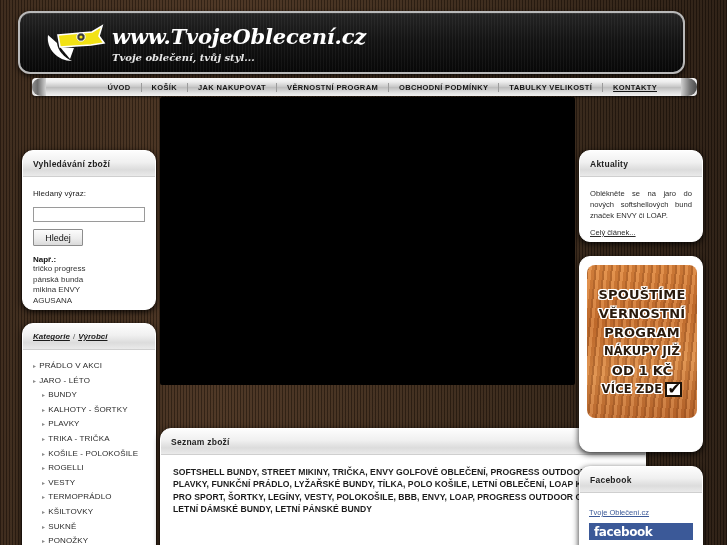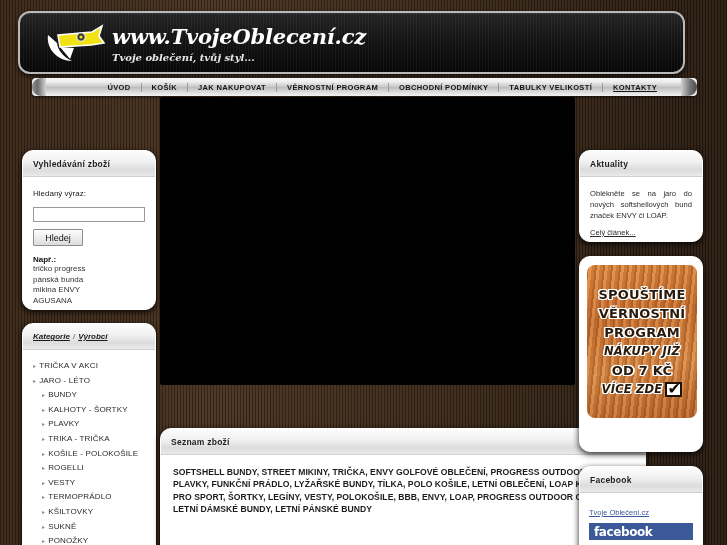--- a/index.html
+++ b/index.html
@@ -300,21 +300,21 @@
     color: #2a1a0c;
     line-height: 19px;
     letter-spacing: 0.2px;
     text-shadow:
       -1.2px -1.2px 0 #fff, 1.2px -1.2px 0 #fff,
       -1.2px  1.2px 0 #fff, 1.2px  1.2px 0 #fff,
        0 -1.4px 0 #fff, 0 1.4px 0 #fff,
       -1.4px 0 0 #fff, 1.4px 0 0 #fff;
     white-space: nowrap;
   }
-  .akce-line.small { font-size: 11.5px; font-style: italic; }
+  .akce-line.small { font-size: 11.5px; }
   #akce-last { display: flex; align-items: center; gap: 3px; }
   #akce-check {
     display: inline-block;
     width: 17px; height: 15px;
     border: 2px solid #1d1208;
     background: #fff;
     position: relative;
   }
   #akce-check::after {
     content: "✔";
@@ -418,21 +418,21 @@
     </div>
   </div>
 
   <div class="panel" id="cat-panel">
     <div class="panel-head" id="cat-head">
       <span class="cat-tab">Kategorie</span>
       <span class="cat-sep">/</span>
       <span class="cat-tab">Výrobci</span>
     </div>
     <div id="cat-list">
-      <div class="cat-item lvl1"><span class="cat-arrow">▸</span><span>TRIČKA V AKCI</span></div>
+      <div class="cat-item lvl1"><span class="cat-arrow">▸</span><span>PRÁDLO V AKCI</span></div>
       <div class="cat-item lvl1"><span class="cat-arrow">▸</span><span>JARO - LÉTO</span></div>
       <div class="cat-item lvl2"><span class="cat-arrow">▸</span><span>BUNDY</span></div>
       <div class="cat-item lvl2"><span class="cat-arrow">▸</span><span>KALHOTY - ŠORTKY</span></div>
       <div class="cat-item lvl2"><span class="cat-arrow">▸</span><span>PLAVKY</span></div>
       <div class="cat-item lvl2"><span class="cat-arrow">▸</span><span>TRIKA - TRIČKA</span></div>
       <div class="cat-item lvl2"><span class="cat-arrow">▸</span><span>KOŠILE - POLOKOŠILE</span></div>
       <div class="cat-item lvl2"><span class="cat-arrow">▸</span><span>ROGELLI</span></div>
       <div class="cat-item lvl2"><span class="cat-arrow">▸</span><span>VESTY</span></div>
       <div class="cat-item lvl2"><span class="cat-arrow">▸</span><span>TERMOPRÁDLO</span></div>
       <div class="cat-item lvl2"><span class="cat-arrow">▸</span><span>KŠILTOVKY</span></div>
@@ -466,21 +466,21 @@
     </div>
   </div>
 
   <div class="panel" id="akce-panel">
     <div id="akce-body">
       <div id="akce-banner">
         <div class="akce-line">SPOUŠTÍME</div>
         <div class="akce-line">VĚRNOSTNÍ</div>
         <div class="akce-line">PROGRAM</div>
         <div class="akce-line small">NÁKUPY JIŽ</div>
-        <div class="akce-line">OD 7 KČ</div>
+        <div class="akce-line">OD 1 KČ</div>
         <div id="akce-last">
           <span class="akce-line small">VÍCE ZDE</span>
           <span id="akce-check"></span>
         </div>
       </div>
     </div>
   </div>
 
   <div class="panel" id="fb-panel">
     <div class="panel-head">

